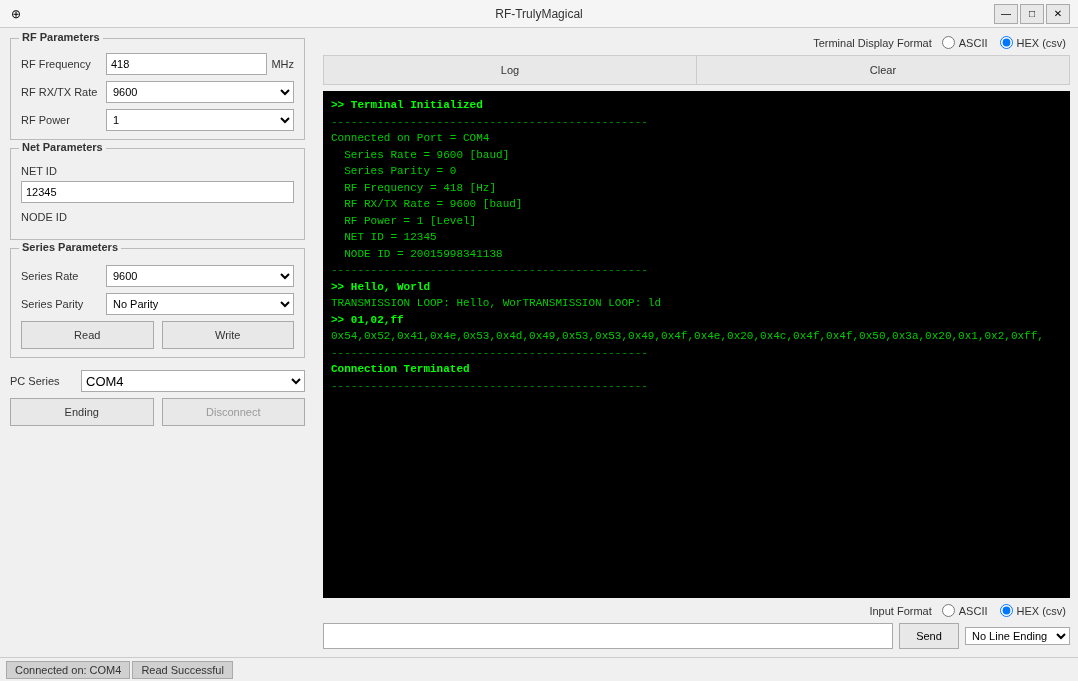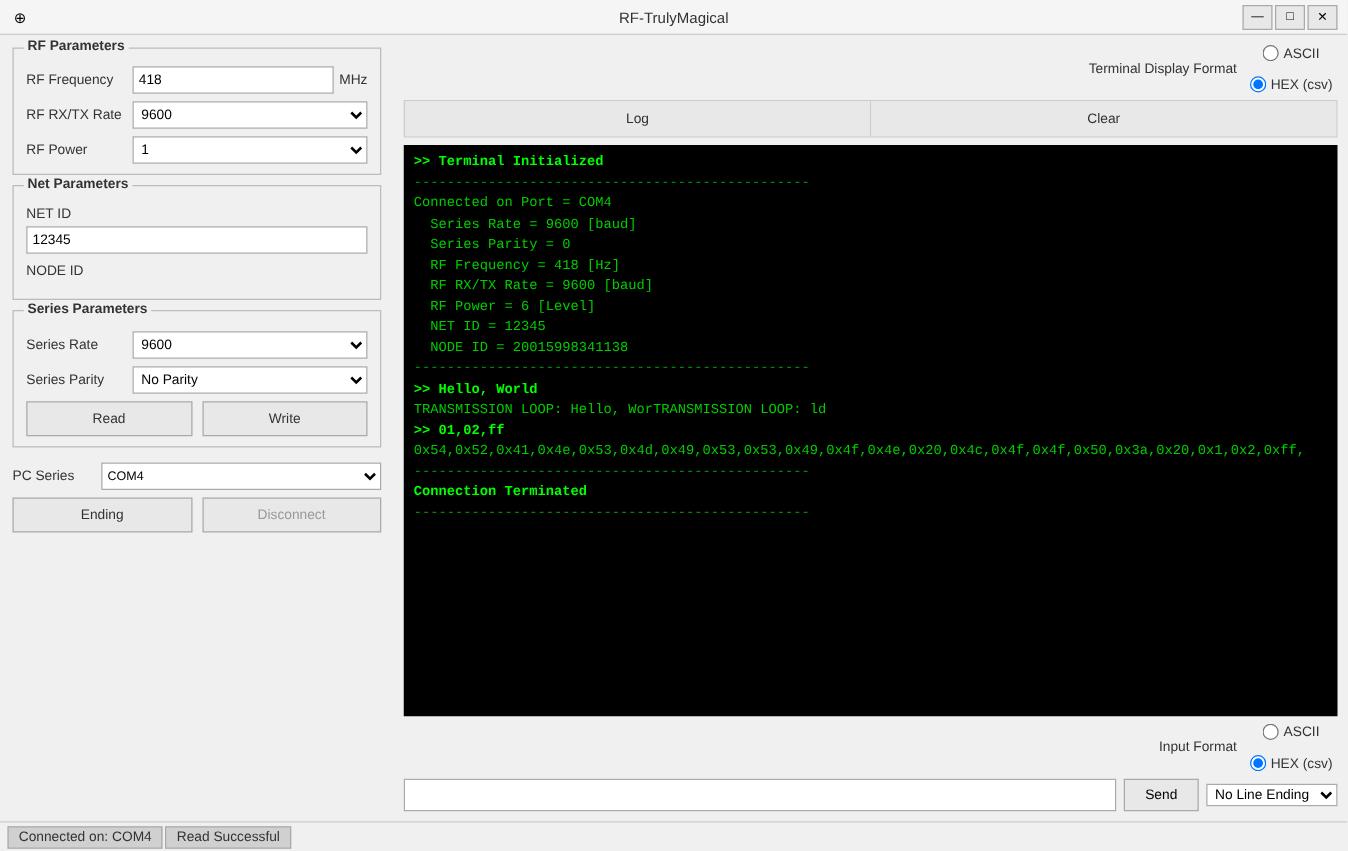--- a/index.html
+++ b/index.html
@@ -168,21 +168,21 @@
     .pc-series-label {
       font-size: 11px;
       color: #333;
       width: 65px;
       flex-shrink: 0;
     }
     .pc-series-select {
       flex: 1;
       height: 22px;
       border: 1px solid #aaa;
-      font-size: 10px;
+      font-size: 13px;
       background: white;
     }
 
     .connect-row {
       display: flex;
       gap: 8px;
       margin-top: 6px;
     }
 
     
@@ -203,21 +203,20 @@
       padding-right: 4px;
     }
     .format-label {
       font-size: 11px;
       color: #333;
     }
     .radio-group {
       display: flex;
       align-items: center;
       gap: 12px;
-      flex-direction: column;
     }
     .radio-item {
       display: flex;
       align-items: center;
       gap: 4px;
       font-size: 11px;
       color: #333;
     }
 
     
@@ -460,21 +459,21 @@
     </div>
 
     <div class="terminal" id="terminal-display">
     <div class="terminal-line" style="color: rgb(0, 255, 0); font-weight: bold;">&gt;&gt; Terminal Initialized</div>
         <div class="terminal-line" style="color: rgb(0, 153, 0);">------------------------------------------------</div>
         <div class="terminal-line" style="color: rgb(0, 204, 0);">Connected on Port = COM4</div>
         <div class="terminal-line" style="color: rgb(0, 204, 0);">  Series Rate = 9600 [baud]</div>
         <div class="terminal-line" style="color: rgb(0, 204, 0);">  Series Parity = 0</div>
         <div class="terminal-line" style="color: rgb(0, 204, 0);">  RF Frequency = 418 [Hz]</div>
         <div class="terminal-line" style="color: rgb(0, 204, 0);">  RF RX/TX Rate = 9600 [baud]</div>
-        <div class="terminal-line" style="color: rgb(0, 204, 0);">  RF Power = 6 [Level]</div>
+        <div class="terminal-line" style="color: rgb(0, 204, 0);">  RF Power = 1 [Level]</div>
         <div class="terminal-line" style="color: rgb(0, 204, 0);">  NET ID = 12345</div>
         <div class="terminal-line" style="color: rgb(0, 204, 0);">  NODE ID = 20015998341138</div>
         <div class="terminal-line" style="color: rgb(0, 153, 0);">------------------------------------------------</div>
         <div class="terminal-line" style="color: rgb(0, 255, 0); font-weight: bold;">&gt;&gt; Hello, World</div>
         <div class="terminal-line" style="color: rgb(0, 204, 0);">TRANSMISSION LOOP: Hello, WorTRANSMISSION LOOP: ld</div>
         <div class="terminal-line" style="color: rgb(0, 255, 0); font-weight: bold;">&gt;&gt; 01,02,ff</div>
         <div class="terminal-line" style="color: rgb(0, 204, 0);">0x54,0x52,0x41,0x4e,0x53,0x4d,0x49,0x53,0x53,0x49,0x4f,0x4e,0x20,0x4c,0x4f,0x4f,0x50,0x3a,0x20,0x1,0x2,0xff,</div>
         <div class="terminal-line" style="color: rgb(0, 153, 0);">------------------------------------------------</div>
         <div class="terminal-line" style="color: rgb(0, 255, 0); font-weight: bold;">Connection Terminated</div>
         <div class="terminal-line" style="color: rgb(0, 153, 0);">------------------------------------------------</div>

